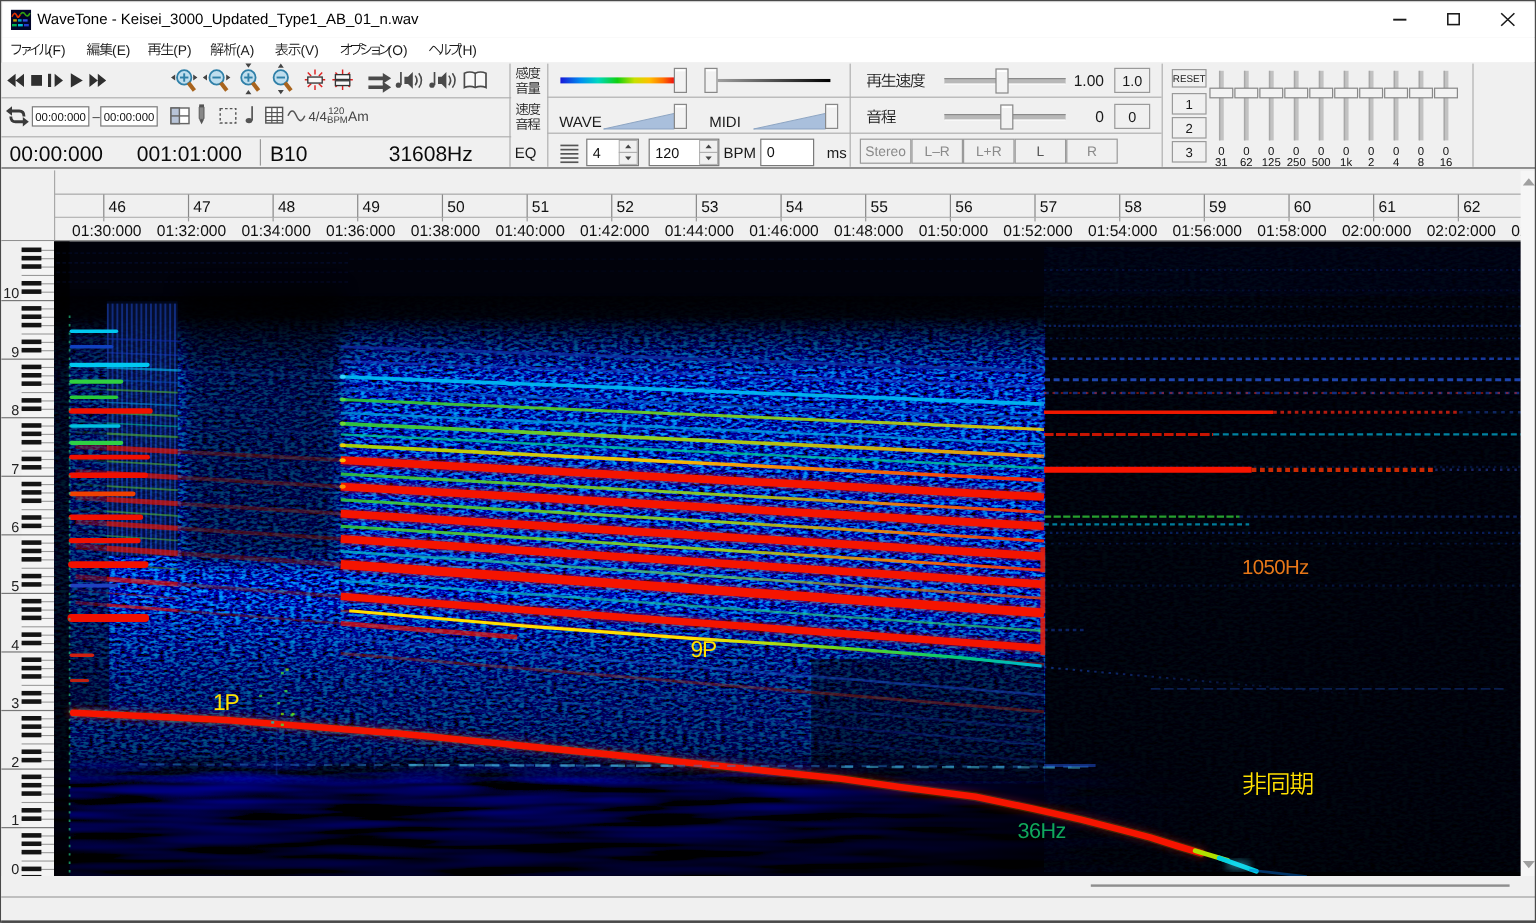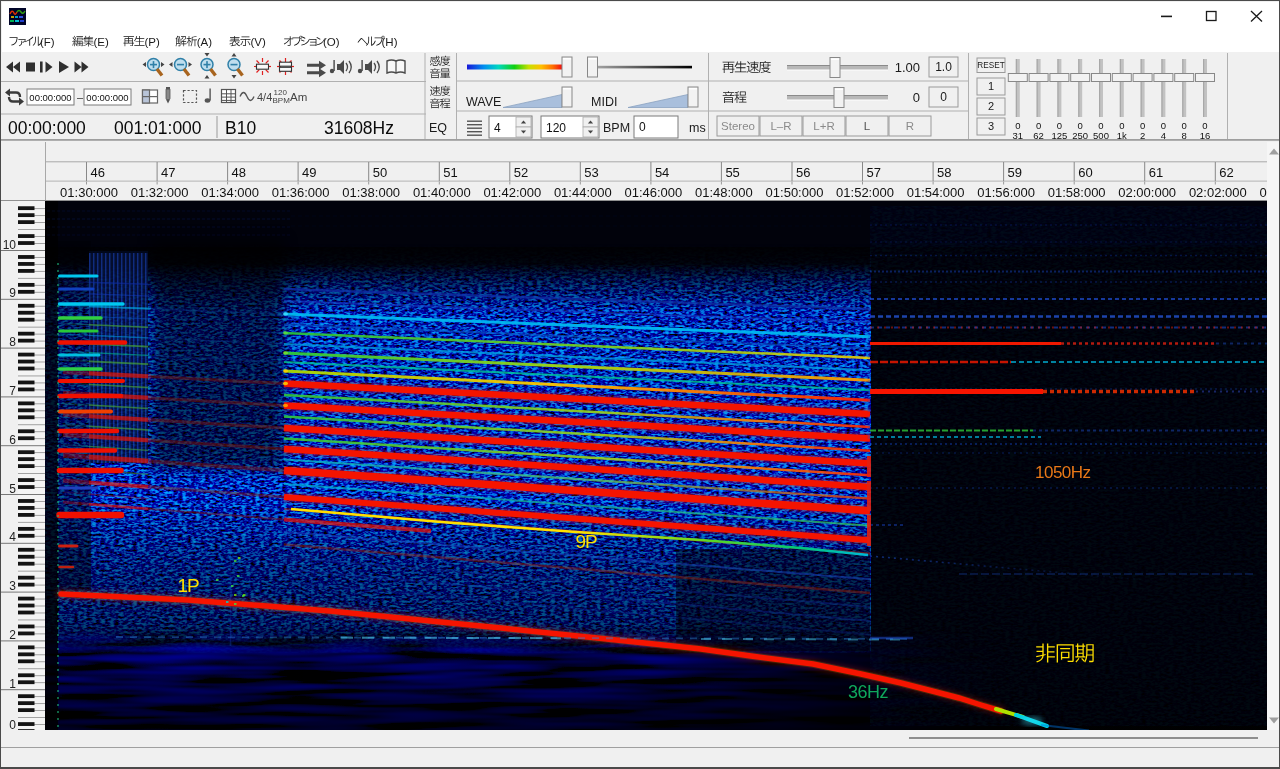--- a/index.html
+++ b/index.html
@@ -12,20 +12,21 @@
 <rect width="17" height="17" fill="#000428"></rect>
 <path d="M1,6 Q3,1 5,5 Q6,8 8,4" fill="none" stroke="#e03000" stroke-width="1.4"></path>
 <path d="M8,4 Q10,1 12,4 Q14,7 16,3" fill="none" stroke="#30a010" stroke-width="1.4"></path>
 <rect x="2" y="8" width="3" height="2" fill="#c0a000"></rect>
       <rect x="6" y="8" width="3" height="2" fill="#00a0c0"></rect>
       <rect x="10" y="8" width="4" height="2" fill="#3050e0"></rect>
 <rect x="1" y="12" width="4" height="2" fill="#00b050"></rect>
       <rect x="6" y="12" width="4" height="2" fill="#00c0d0"></rect>
       <rect x="11" y="12" width="4" height="2" fill="#2040d0"></rect>
 </svg>
+    <div class="abs" style="left:30px;top:0;width:700px;height:30px;line-height:31px;font-size:12.5px;color:#000">WaveTone - Keisei_3000_Updated_Type1_AB_01_n.wav</div>
     <svg class="abs" style="left:1150px;top:0" width="129" height="30" viewBox="0 0 129 30">
 <rect x="10" y="14.6" width="11" height="1.6" fill="#1a1a1a"></rect>
 <rect x="55.5" y="10.5" width="9.5" height="9" fill="none" stroke="#1a1a1a" stroke-width="1.3"></rect>
 <path d="M100,10 L111,20.5 M111,10 L100,20.5" stroke="#1a1a1a" stroke-width="1.3"></path>
 </svg>
     <svg class="abs" style="left:0;top:30px" width="1280" height="21" viewBox="0 0 1280 21">
       <rect x="1" y="0" width="1278" height="21" fill="#fff"></rect>
       <defs>
         <path id="g30a1" d="M532 278Q612 317 667.0 369.5Q722 422 749 484H180V551H821V491Q793 409 729.0 339.5Q665 270 573 221ZM221 -1Q301 31 348.5 67.5Q396 104 418.0 153.5Q440 203 440 274V404H508V271Q508 150 448.5 71.5Q389 -7 256 -63Z"></path>
         <path id="g30a4" d="M866 725Q746 599 585 496V-30H511V450Q335 345 129 272L100 339Q301 407 491.5 521.5Q682 636 818 777Z"></path>

